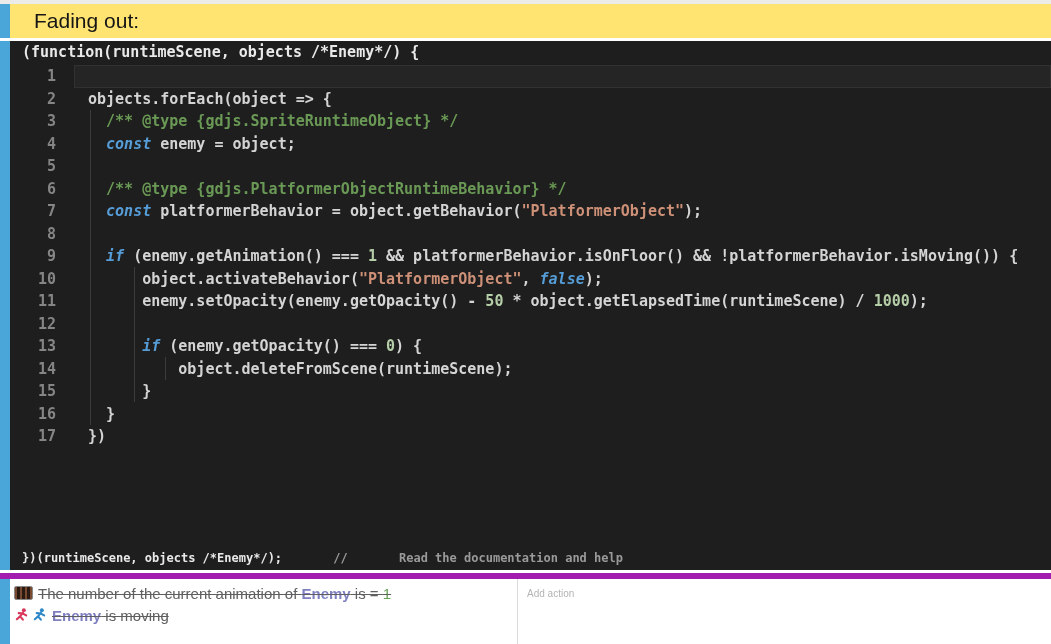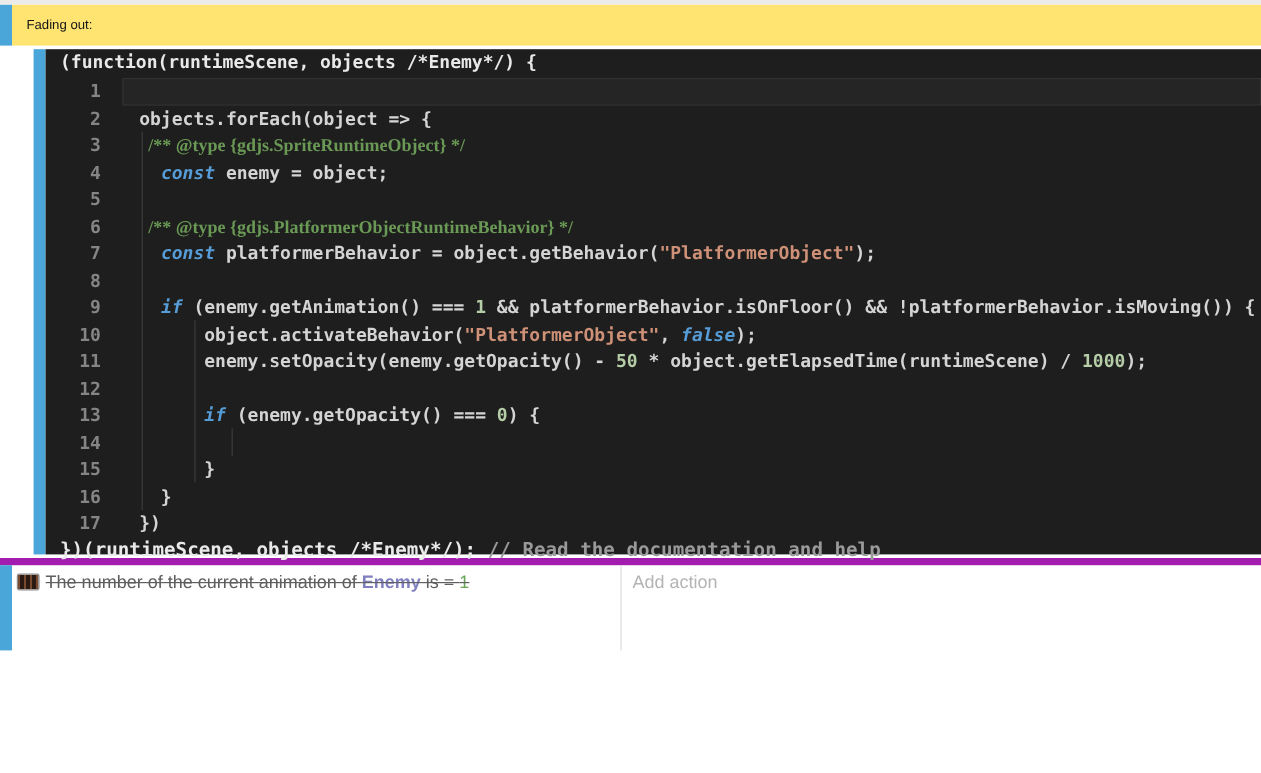--- a/index.html
+++ b/index.html
@@ -8,59 +8,59 @@
     font-family:"Liberation Sans",sans-serif;position:relative;
   }
   .top-strip{height:4px;background:#ebebe9;}
   .event-block{display:flex;}
   .accent-bar{width:10px;flex:0 0 10px;background:var(--accent);}
   .gap{height:3px;background:#ffffff;}
 
   
   .comment-event{height:34px;}
   .comment-body{flex:1;background:var(--comment-bg);display:flex;align-items:center;}
-  .comment-text{color:var(--comment-text);font-size:11px;padding-left:12px;text-align:right;}
+  .comment-text{color:var(--comment-text);font-size:21px;padding-left:24px;text-align:right;}
 
   
-  .code-event{height:421px;padding-left:28px;}
+  .code-event{height:529px;}
   .editor{flex:1;background:var(--editor-bg);display:flex;flex-direction:column;
           font-family:"DejaVu Sans Mono","Liberation Mono",monospace;font-weight:bold;}
   .editor-header{height:22px;line-height:22px;color:var(--header-text);font-size:15px;padding-left:12px;white-space:pre;}
   .editor-lines{flex:1;position:relative;padding-top:2px;}
   .current-line{position:absolute;left:64px;right:0;top:2px;height:21px;
                 background:var(--curline-bg);border:1px solid var(--curline-border);}
   .indent-guide{position:absolute;width:1px;background:var(--guide);}
   .code-line{display:flex;height:22.5px;line-height:22.5px;font-size:15px;position:relative;}
   .gutter{flex:0 0 46px;text-align:right;color:var(--gutter);white-space:pre;}
   .line-content{padding-left:32px;white-space:pre;color:var(--editor-text);}
   .tok-p{color:var(--editor-text);}
   .tok-k{color:var(--kw);font-style:italic;}
-  .tok-c{color:var(--cmt);font-family:Liberation Serif, serif;}
+  .tok-c{color:var(--cmt);}
   .tok-s{color:var(--str);}
   .tok-n{color:var(--num);}
-  .editor-footer{height:24px;display:flex;align-items:center;font-size:16px;white-space:pre;padding-left:12px;}
+  .editor-footer{height:24px;display:flex;align-items:center;font-size:12px;white-space:pre;padding-left:12px;gap:44px;}
   .footer-code{color:var(--header-text);}
   .footer-slashes{color:var(--link);}
   .footer-link{color:var(--link);cursor:pointer;}
 
   
   .events-panel{height:71px;border-top:6px solid #a21caf;display:flex;background:#ffffff;}
   .panel-col{padding-top:3px;}
   .conditions-col{flex:0 0 507px;}
   .col-divider{width:1px;background:var(--divider);}
   .actions-col{flex:1;padding-left:5px;}
   .event-row-line{height:22px;display:flex;align-items:center;padding-left:4px;font-size:15px;}
   .row-icons{display:flex;align-items:center;gap:3px;margin-right:5px;}
   .row-text{white-space:pre;color:var(--panel-text);}
   .struck .row-text{text-decoration:line-through;}
   .ev-plain{color:var(--panel-text);}
   .ev-object{color:var(--objname);font-weight:bold;}
   .ev-value{color:var(--valgreen);}
   .ev-param{color:var(--paramgray);}
-  .add-action{color:var(--addaction);font-size:15px;padding-left:4px;height:22px;display:flex;align-items:center;cursor:pointer;}
+  .add-action{color:var(--addaction);font-size:10px;padding-left:4px;height:22px;display:flex;align-items:center;cursor:pointer;}
 
   
   .icon{display:inline-block;flex:0 0 auto;}
   .animation-icon{width:17px;height:12px;border-radius:2px;border:1px solid #8a8a8a;
     background:repeating-linear-gradient(90deg,#7a4a30 0 2px,#2a1a12 2px 5px);}
   .opacity-icon{width:14px;height:14px;border-radius:2px;border:1px solid #93b9d6;
     background:linear-gradient(135deg,#e8f3fb 0%,#c2ddf0 45%,#9cc4e4 100%);}
   svg.runner{display:block;}
 </style>
 </head>
@@ -133,20 +133,21 @@
         <div class="code-line">
           <div class="gutter">12</div>
           <div class="line-content"></div>
         </div>
         <div class="code-line">
           <div class="gutter">13</div>
           <div class="line-content"><span class="tok-p">      </span><span class="tok-k">if</span><span class="tok-p"> (enemy.getOpacity() === </span><span class="tok-n">0</span><span class="tok-p">) {</span></div>
         </div>
         <div class="code-line">
           <div class="gutter">14</div>
+          <div class="line-content"><span class="tok-p">          object.deleteFromScene(runtimeScene);</span></div>
         </div>
         <div class="code-line">
           <div class="gutter">15</div>
           <div class="line-content"><span class="tok-p">      }</span></div>
         </div>
         <div class="code-line">
           <div class="gutter">16</div>
           <div class="line-content"><span class="tok-p">  }</span></div>
         </div>
         <div class="code-line">
@@ -166,18 +167,31 @@
 
 <div class="events-panel">
   <div class="accent-bar"></div>
   <div class="panel-col conditions-col" id="conditions-col">
       <div class="event-row-line struck">
         <span class="row-icons">
           <span class="icon animation-icon"></span>
         </span>
         <span class="row-text"><span class="ev-plain">The number of the current animation of </span><span class="ev-object">Enemy</span><span class="ev-plain"> is = </span><span class="ev-value">1</span></span>
       </div>
+      <div class="event-row-line struck">
+        <span class="row-icons">
+          <svg width="15" height="16" viewBox="0 0 16 16" class="runner">
+            <circle cx="10.5" cy="3" r="2.1" fill="#d8365a"></circle>
+            <path d="M9.5 5.5 L6.5 9.5 M9.5 6.5 L13 8.5 M9 6.5 L5 6 M6.5 9.5 L9.5 13 M6.5 9.5 L3 12.5" stroke="#d8365a" stroke-width="2.2" stroke-linecap="round" fill="none"></path>
+          </svg>
+          <svg width="15" height="16" viewBox="0 0 16 16" class="runner">
+            <circle cx="10.5" cy="3" r="2.1" fill="#2c87c8"></circle>
+            <path d="M9.5 5.5 L6.5 9.5 M9.5 6.5 L13 8.5 M9 6.5 L5 6 M6.5 9.5 L9.5 13 M6.5 9.5 L3 12.5" stroke="#2c87c8" stroke-width="2.2" stroke-linecap="round" fill="none"></path>
+          </svg>
+        </span>
+        <span class="row-text"><span class="ev-object">Enemy</span><span class="ev-plain"> is moving</span></span>
+      </div>
     </div>
   <div class="col-divider"></div>
   <div class="panel-col actions-col" id="actions-col">
       <div class="add-action">Add action</div>
     </div>
 </div>
 
 </body></html>

